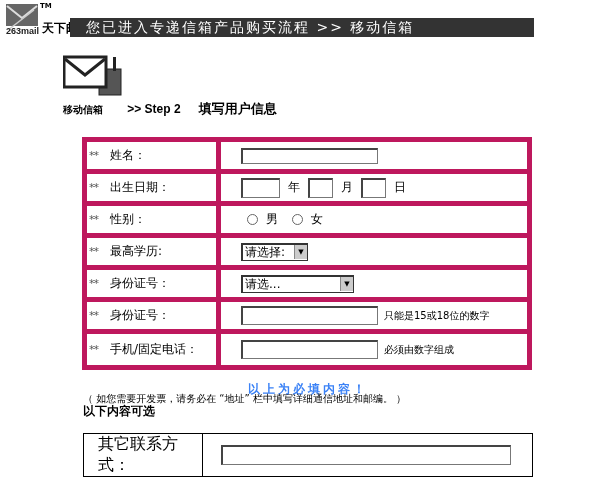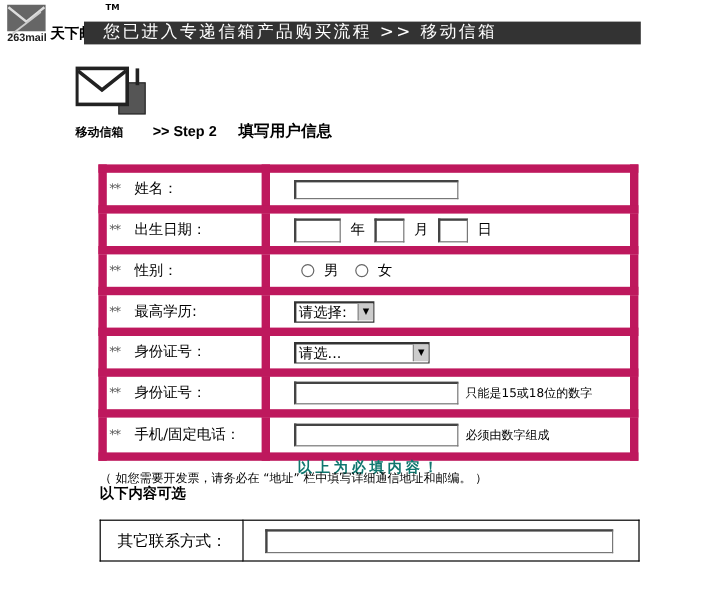--- a/index.html
+++ b/index.html
@@ -2,44 +2,44 @@
 <html><head>
 <meta charset="utf-8">
 <style>
   html,body{margin:0;padding:0;background:#fff;}
   body{width:601px;height:500px;position:relative;overflow:hidden;font-family:"DejaVu Sans","Liberation Sans",sans-serif;color:#000;font-size:12px;}
   .topbar{position:absolute;left:0;top:0;width:601px;height:40px;}
   .logo{position:absolute;left:4px;top:0;width:70px;height:38px;}
   .logo-text{position:absolute;left:6px;top:26px;font-size:9px;font-weight:bold;color:#222;font-family:"Liberation Sans",sans-serif;}
   .logo-brand{position:absolute;left:40px;top:20px;height:18px;background:#fff;font-size:12px;font-weight:bold;color:#000;padding:0 2px;}
   .bar{position:absolute;left:70px;top:18px;width:464px;height:19px;background:#333;color:#fff;font-size:14px;line-height:19px;letter-spacing:2px;padding-left:16px;box-sizing:border-box;}
-  .tm{position:absolute;left:40px;top:2px;font-size:7px;font-weight:bold;margin-left:48px;}
+  .tm{position:absolute;left:40px;top:2px;font-size:7px;font-weight:bold;}
   .env-icon{position:absolute;left:63px;top:55px;width:62px;height:42px;}
   .title-row{position:absolute;left:63px;top:100px;font-weight:bold;}
   .title-main{font-size:10px;}
   .title-step{font-size:12px;margin-left:20px;font-family:Liberation Sans, sans-serif;}
   .title-sub{font-size:13px;margin-left:14px;}
   table.form{position:absolute;left:82px;top:137px;width:450px;border-collapse:collapse;}
-  table.form td{border:7px solid #be185d;padding:0;height:27px;}
+  table.form td{border:5px solid #be185d;padding:0;height:27px;}
   .lbl{width:129px;font-size:12px;}
   .star{color:#555;font-size:11px;margin-left:2px;margin-right:12px;letter-spacing:-1px;}
   .ctrl{padding-left:20px !important;}
   input.txt{border:1px solid #777;border-top:2px solid #444;border-left:2px solid #444;height:16px;box-sizing:border-box;padding:0;background:#fff;vertical-align:middle;}
   .unit{margin:0 8px;}
   .radio{display:inline-block;width:9px;height:9px;border:1px solid #666;border-radius:50%;vertical-align:middle;margin-right:8px;}
   .ropt{margin-right:10px;}
   .sel{display:inline-block;border:1px solid #333;border-top:2px solid #333;border-left:2px solid #333;height:18px;box-sizing:border-box;vertical-align:middle;position:relative;font-size:12px;line-height:15px;padding-left:2px;background:#fff;}
   .sel .arr{position:absolute;right:0;top:0;width:12px;height:14px;background:#ccc;border-left:1px solid #888;font-size:7px;line-height:14px;text-align:center;}
   .hint{font-size:10px;margin-left:6px;}
-  .req-note{position:absolute;left:248px;top:381px;font-size:12px;font-weight:bold;letter-spacing:3px;color:#0f766e;}
+  .req-note{position:absolute;left:248px;top:381px;font-size:12px;font-weight:bold;letter-spacing:3px;color:#3b82f6;}
   .opt-title{position:absolute;left:83px;top:403px;font-size:12px;font-weight:bold;}
   .opt-note{position:absolute;left:83px;top:392px;font-size:10px;}
   table.opt{position:absolute;left:83px;top:433px;width:450px;border-collapse:collapse;}
   table.opt td{border:1px solid #000;height:33px;padding:0;}
-  .olbl{width:104px;padding-left:14px !important;font-size:13px;}
+  .olbl{width:104px;padding-left:14px !important;font-size:16px;}
   .octrl{padding-left:18px !important;}
 </style>
 </head>
 <body>
 
 <div class="topbar">
   <svg class="logo" viewBox="0 0 70 38">
     <polygon points="2,4 34,4 34,26 2,26" fill="#666"></polygon>
     <polyline points="3,6 18,18 33,6" fill="none" stroke="#ddd" stroke-width="2"></polyline>
     <line x1="4" y1="30" x2="30" y2="10" stroke="#ccc" stroke-width="1.5"></line>

